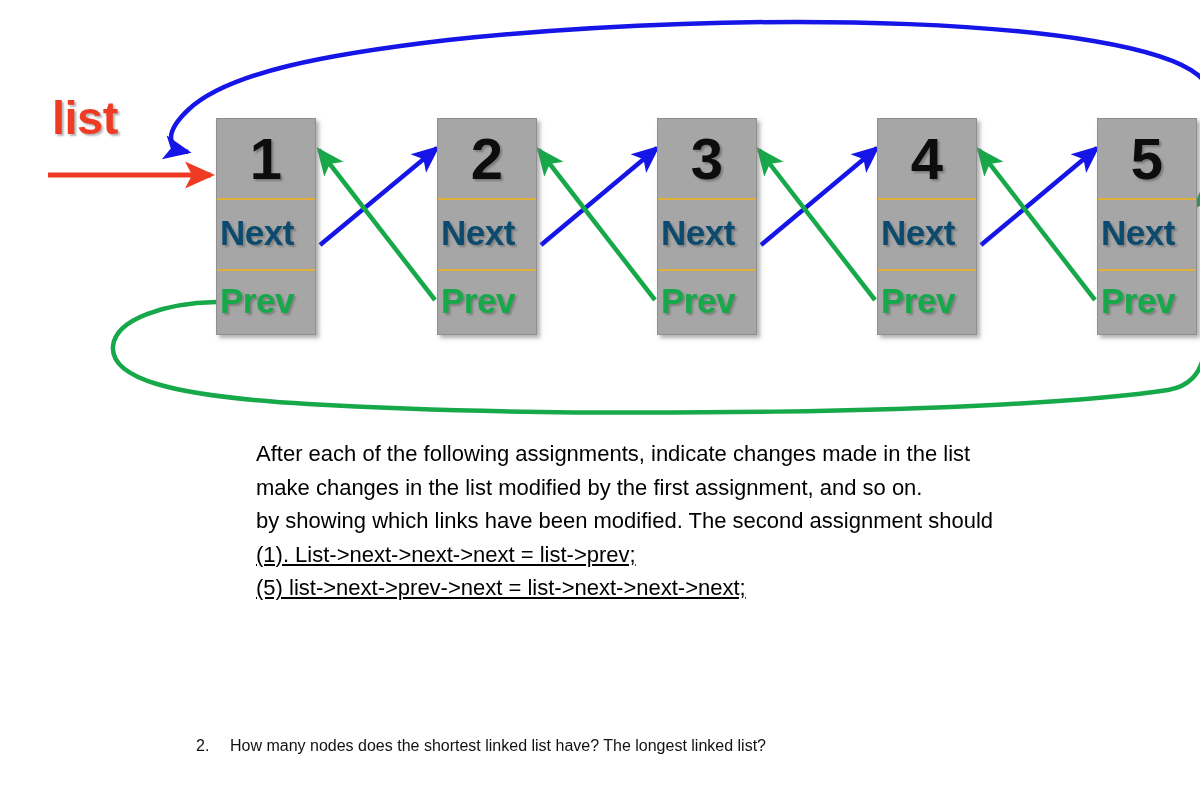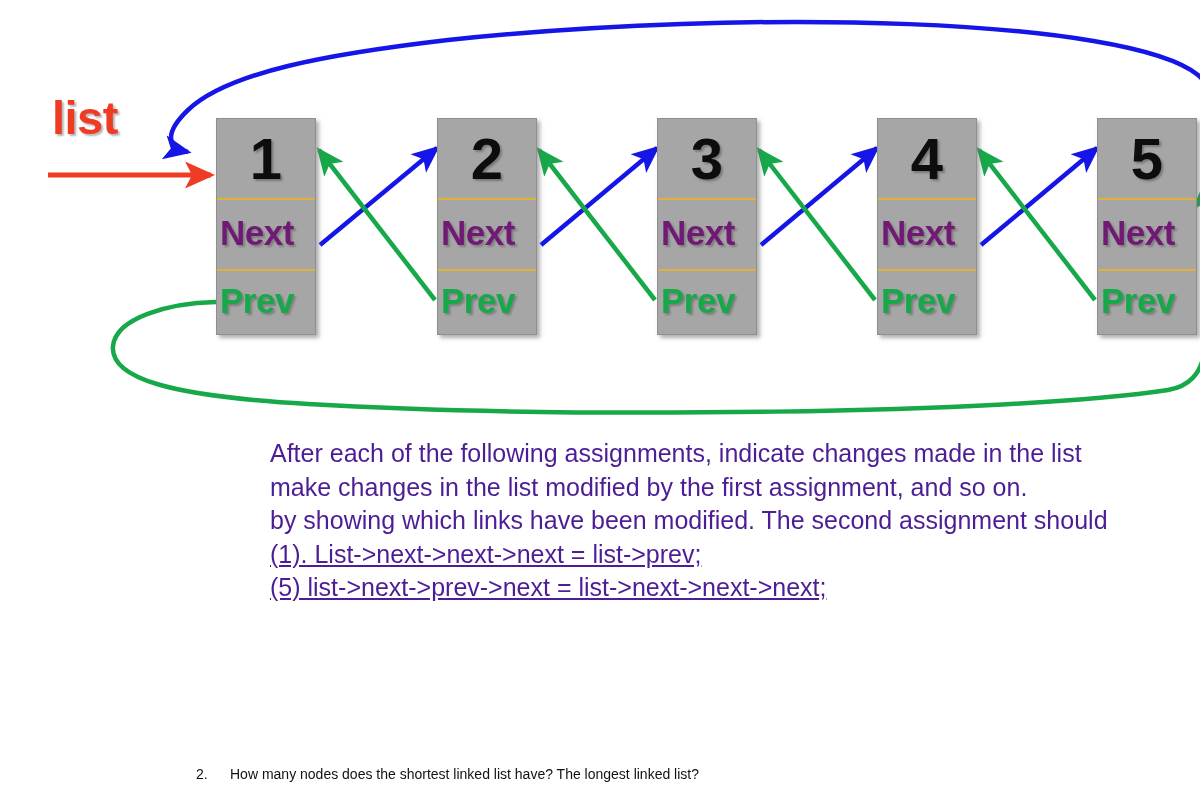--- a/index.html
+++ b/index.html
@@ -96,49 +96,49 @@
     position: absolute;
     left: 3px;
     top: 0;
     font-size: 35px;
     font-weight: 700;
     line-height: 66px;
     letter-spacing: -0.5px;
     text-shadow: 2px 2px 2px rgba(90,90,90,0.5);
     white-space: nowrap;
   }
-  .next-text { color: #701a75; }
+  .next-text { color: #0c4a6e; }
   .prev-text { color: #17a84a; line-height: 60px; }
 
   
   #prose {
     position: absolute;
-    left: 222px;
+    left: 208px;
     top: 437px;
     width: 880px;
-    color: #4c1d95;
-    font-size: 25px;
+    color: #000000;
+    font-size: 22px;
     line-height: 33.5px;
     font-family: "Liberation Sans", sans-serif;
   }
   #prose p {
     margin: 0;
     white-space: nowrap;
   }
   .assign-line {
     white-space: nowrap;
     text-decoration: underline;
   }
 
   
   #question {
     position: absolute;
     left: 148px;
-    top: 759px;
-    font-size: 14px;
+    top: 731px;
+    font-size: 16px;
     line-height: 30px;
     color: #111111;
     white-space: nowrap;
   }
   #question .q-num {
     display: inline-block;
     width: 34px;
   }
 </style>
 </head>

